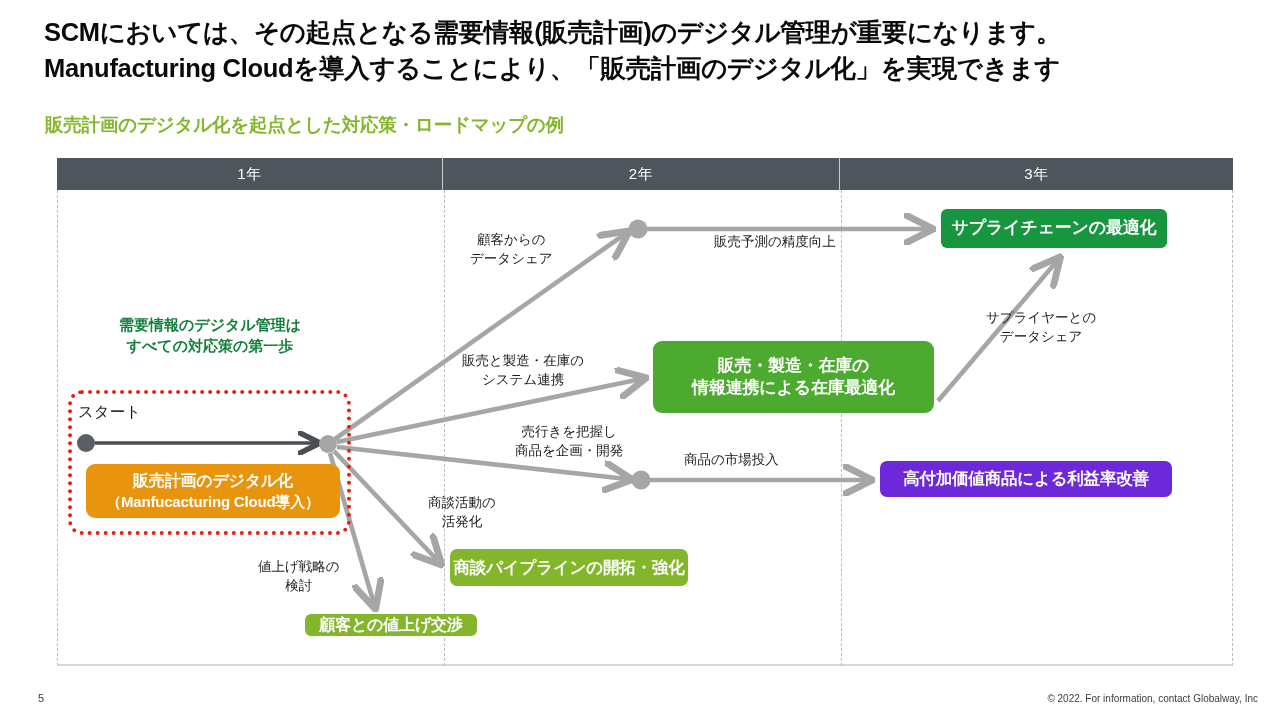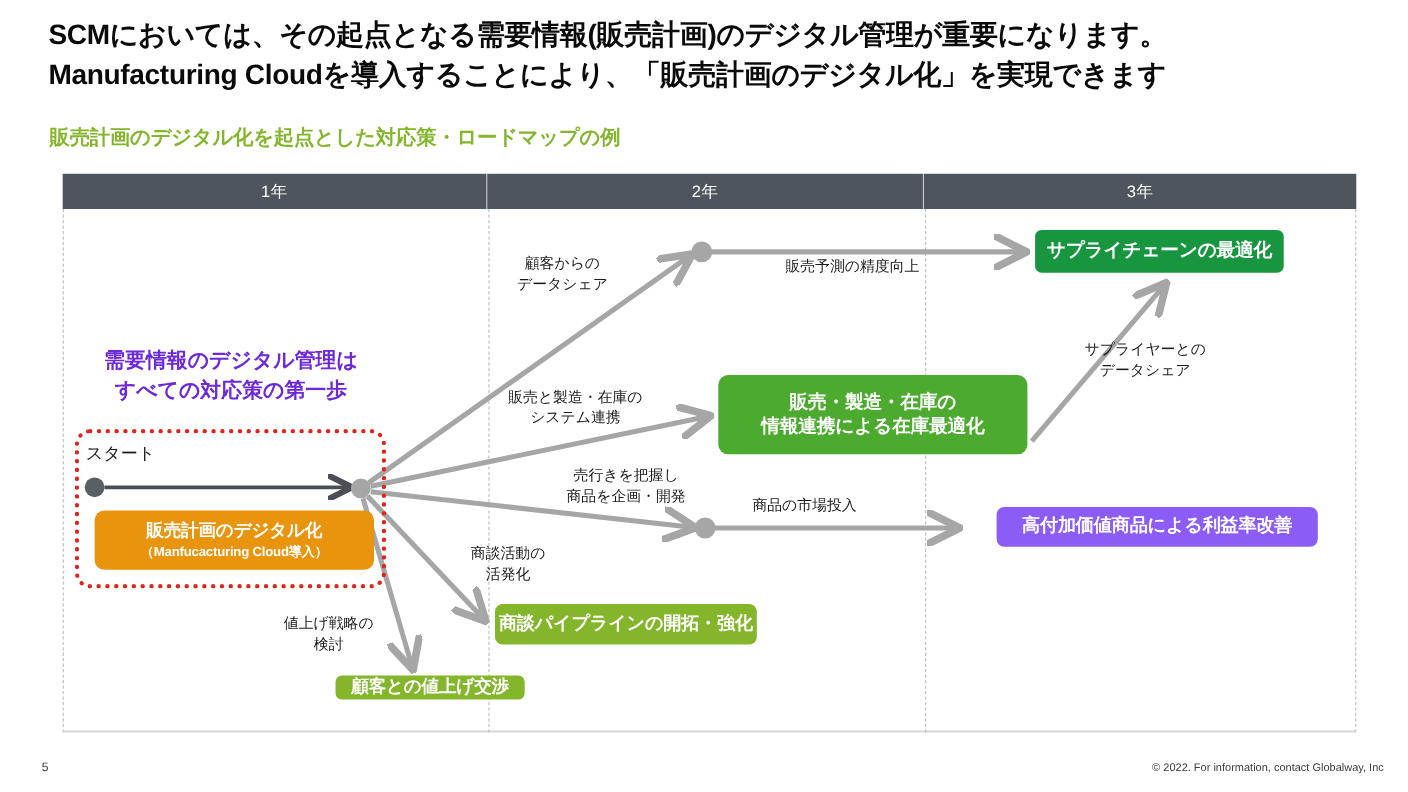--- a/index.html
+++ b/index.html
@@ -105,24 +105,25 @@
     pointer-events: none;
   }
 
   
   .red-note {
     position: absolute;
     left: 70px;
     top: 316px;
     width: 280px;
     text-align: center;
-    font-size: 19px;
+    font-size: 15px;
     font-weight: bold;
     line-height: 1.42;
-    color: #6d28d9;
+    color: #15803d;
+    font-family: Liberation Mono, monospace;
   }
   .red-note span { display: block; }
 
   
   .start-zone {
     position: absolute;
     left: 68px;
     top: 390px;
     width: 283px;
     height: 145px;
@@ -156,21 +157,21 @@
 
   .box-orange {
     left: 86px;
     top: 464px;
     width: 254px;
     height: 54px;
     border-radius: 9px;
     background: #e8940c;
     font-size: 16px;
   }
-  .box-orange .l2 { font-size: 12px; }
+  .box-orange .l2 { font-size: 15px; }
 
   .box-dark-green {
     left: 941px;
     top: 209px;
     width: 226px;
     height: 39px;
     border-radius: 6px;
     background: #17953f;
     font-size: 17px;
   }
@@ -182,23 +183,22 @@
     border-radius: 9px;
     background: #4caa2e;
     font-size: 17px;
   }
   .box-profit-green {
     left: 880px;
     top: 461px;
     width: 292px;
     height: 36px;
     border-radius: 7px;
-    background: #8b5cf6;
+    background: #6d28d9;
     font-size: 16.5px;
-    margin-left: 26px;
   }
   .box-pipeline {
     left: 450px;
     top: 549px;
     width: 238px;
     height: 37px;
     border-radius: 7px;
     background: #84b62c;
     font-size: 16.5px;
   }

